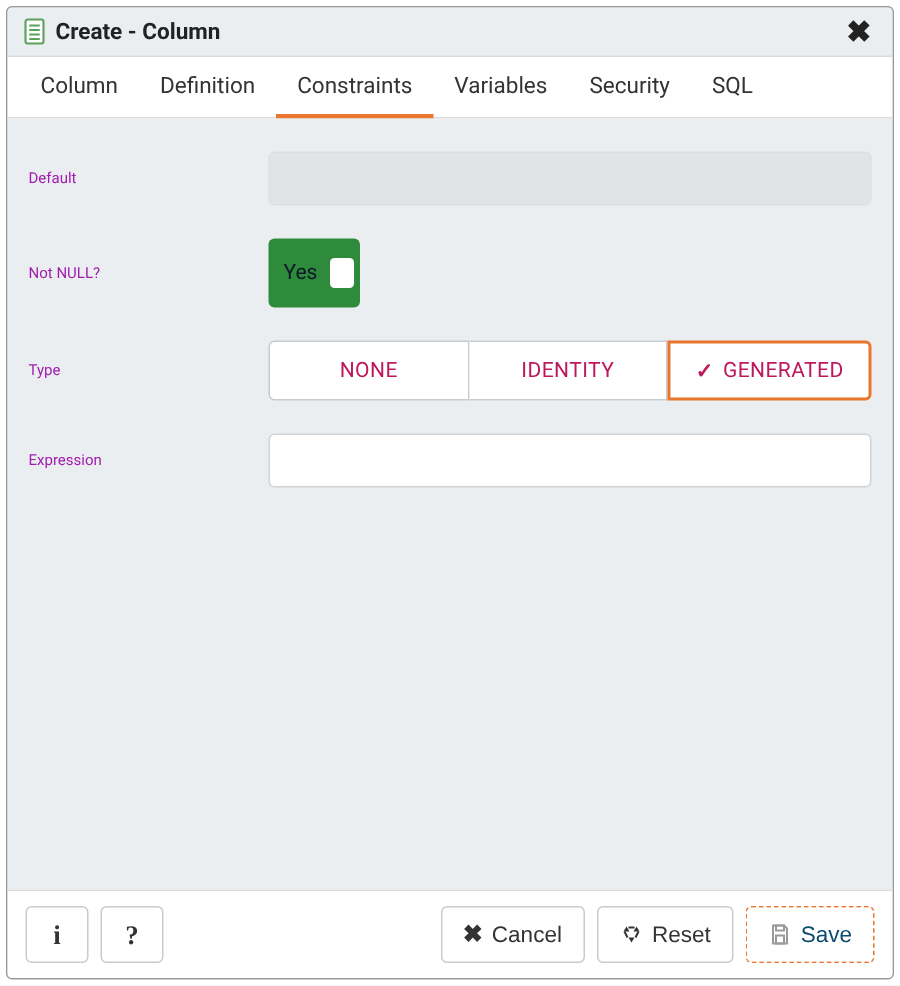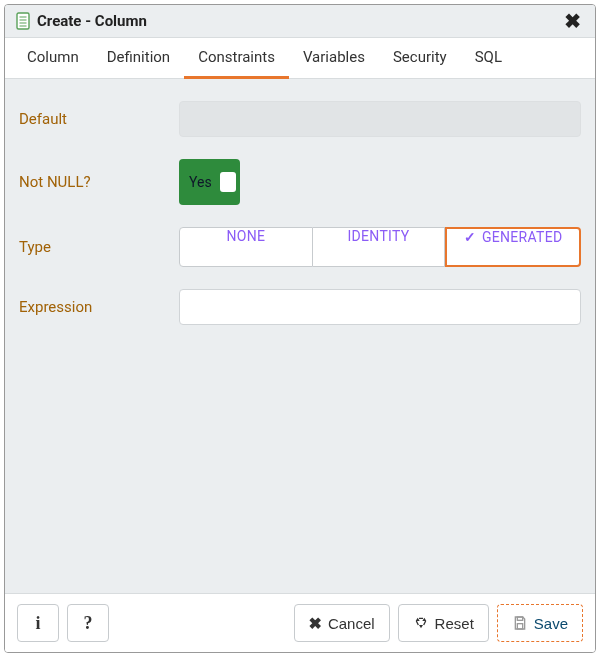--- a/index.html
+++ b/index.html
@@ -71,22 +71,22 @@
     padding: 12px 14px;
     overflow: auto;
   }
   .form-row {
     display: flex;
     align-items: center;
     margin: 10px 0 22px 0;
   }
   .form-row .label {
     width: 160px;
-    color: #a16207;
-    font-size: 15px;
+    color: #a21caf;
+    font-size: 10px;
   }
   .form-row .control {
     flex: 1;
   }
   .text-input {
     width: 100%;
     height: 36px;
     border: 1px solid #d0d4d7;
     border-radius: 4px;
     background: #fff;
@@ -122,26 +122,26 @@
   .segmented {
     display: flex;
     width: 100%;
   }
   .seg-btn {
     flex: 1;
     height: 40px;
     border: 1px solid #c7cbce;
     background: #fff;
     display: flex;
-    align-items: flex-start;
+    align-items: center;
     justify-content: center;
     gap: 6px;
     cursor: pointer;
     font-size: 14px;
-    color: #8b5cf6;
+    color: #be185d;
     letter-spacing: 0.3px;
   }
   .seg-btn + .seg-btn { border-left: none; }
   .seg-btn:first-child { border-radius: 4px 0 0 4px; }
   .seg-btn:last-child  { border-radius: 0 4px 4px 0; }
   .seg-btn.selected {
     border: 2px solid #e8762d;
   }
   .seg-btn .check { font-weight: 700; }
   

